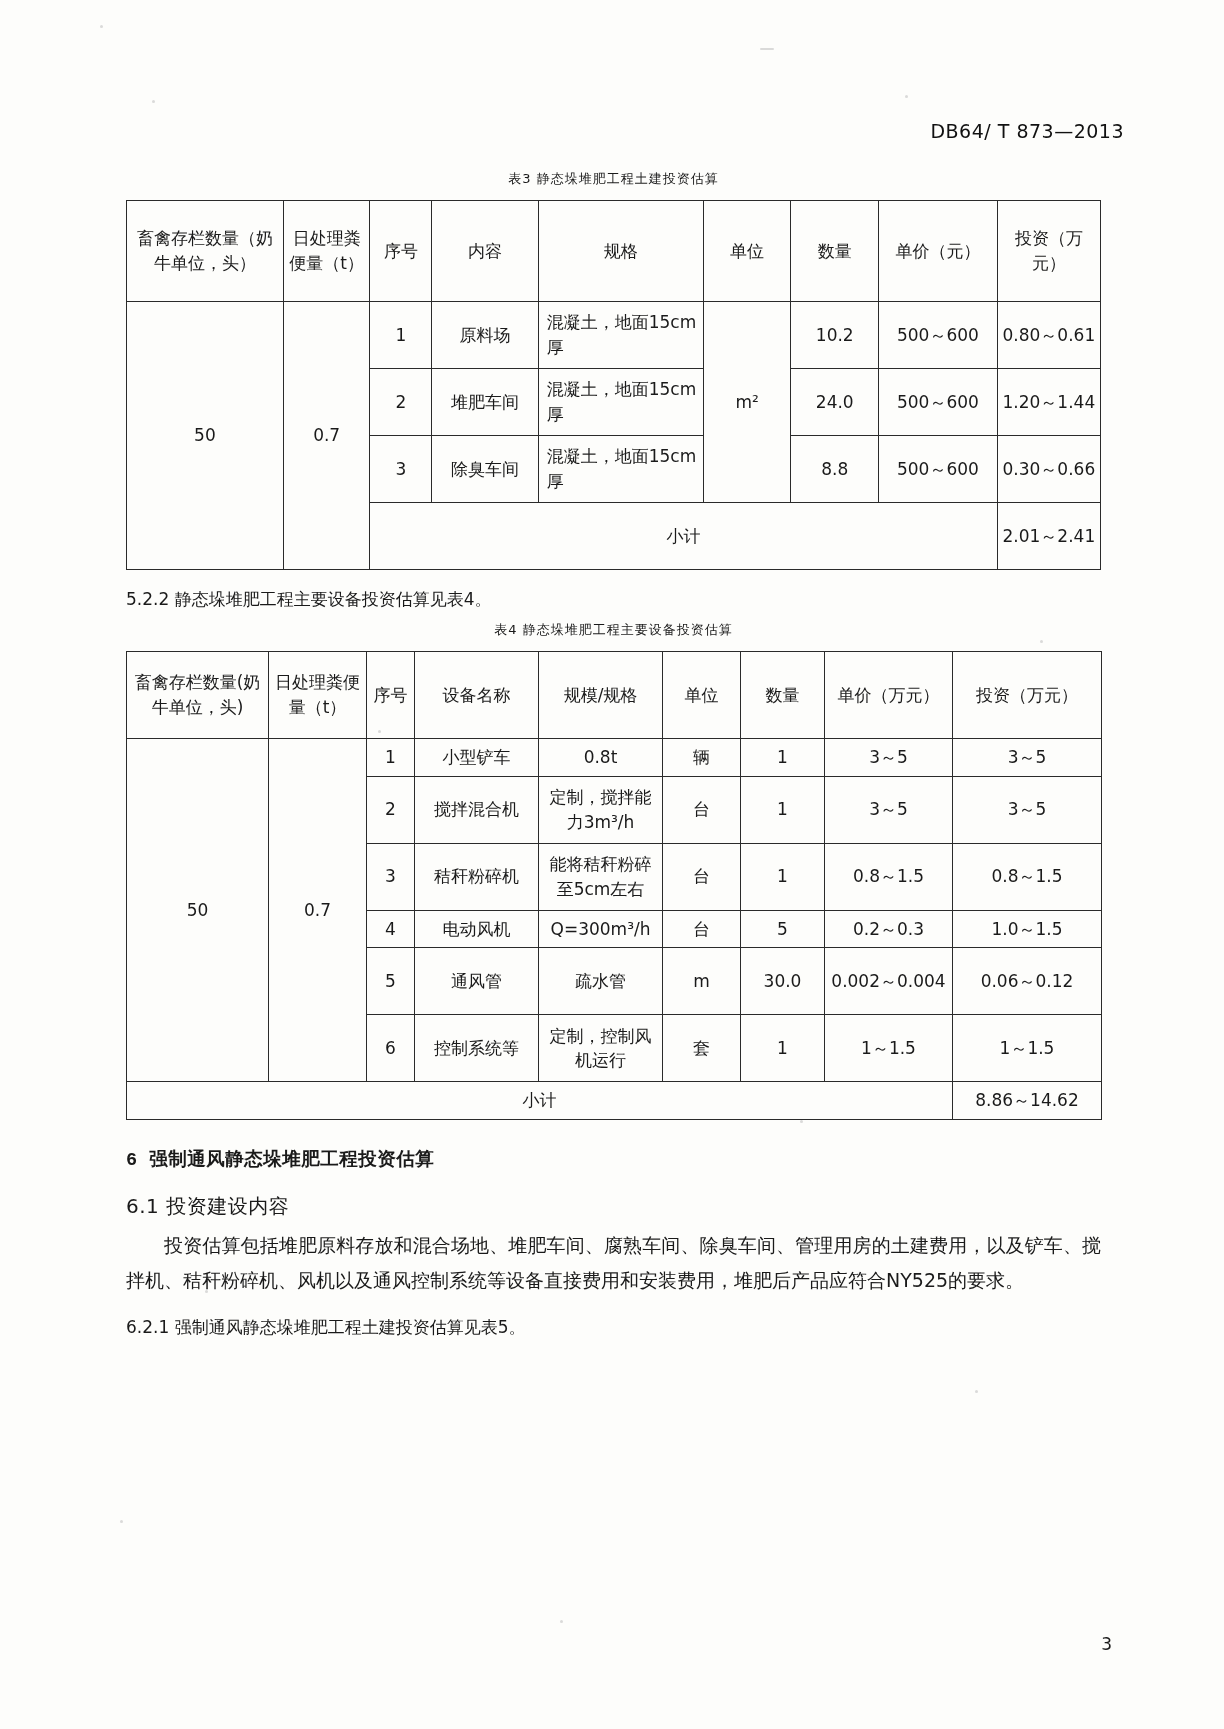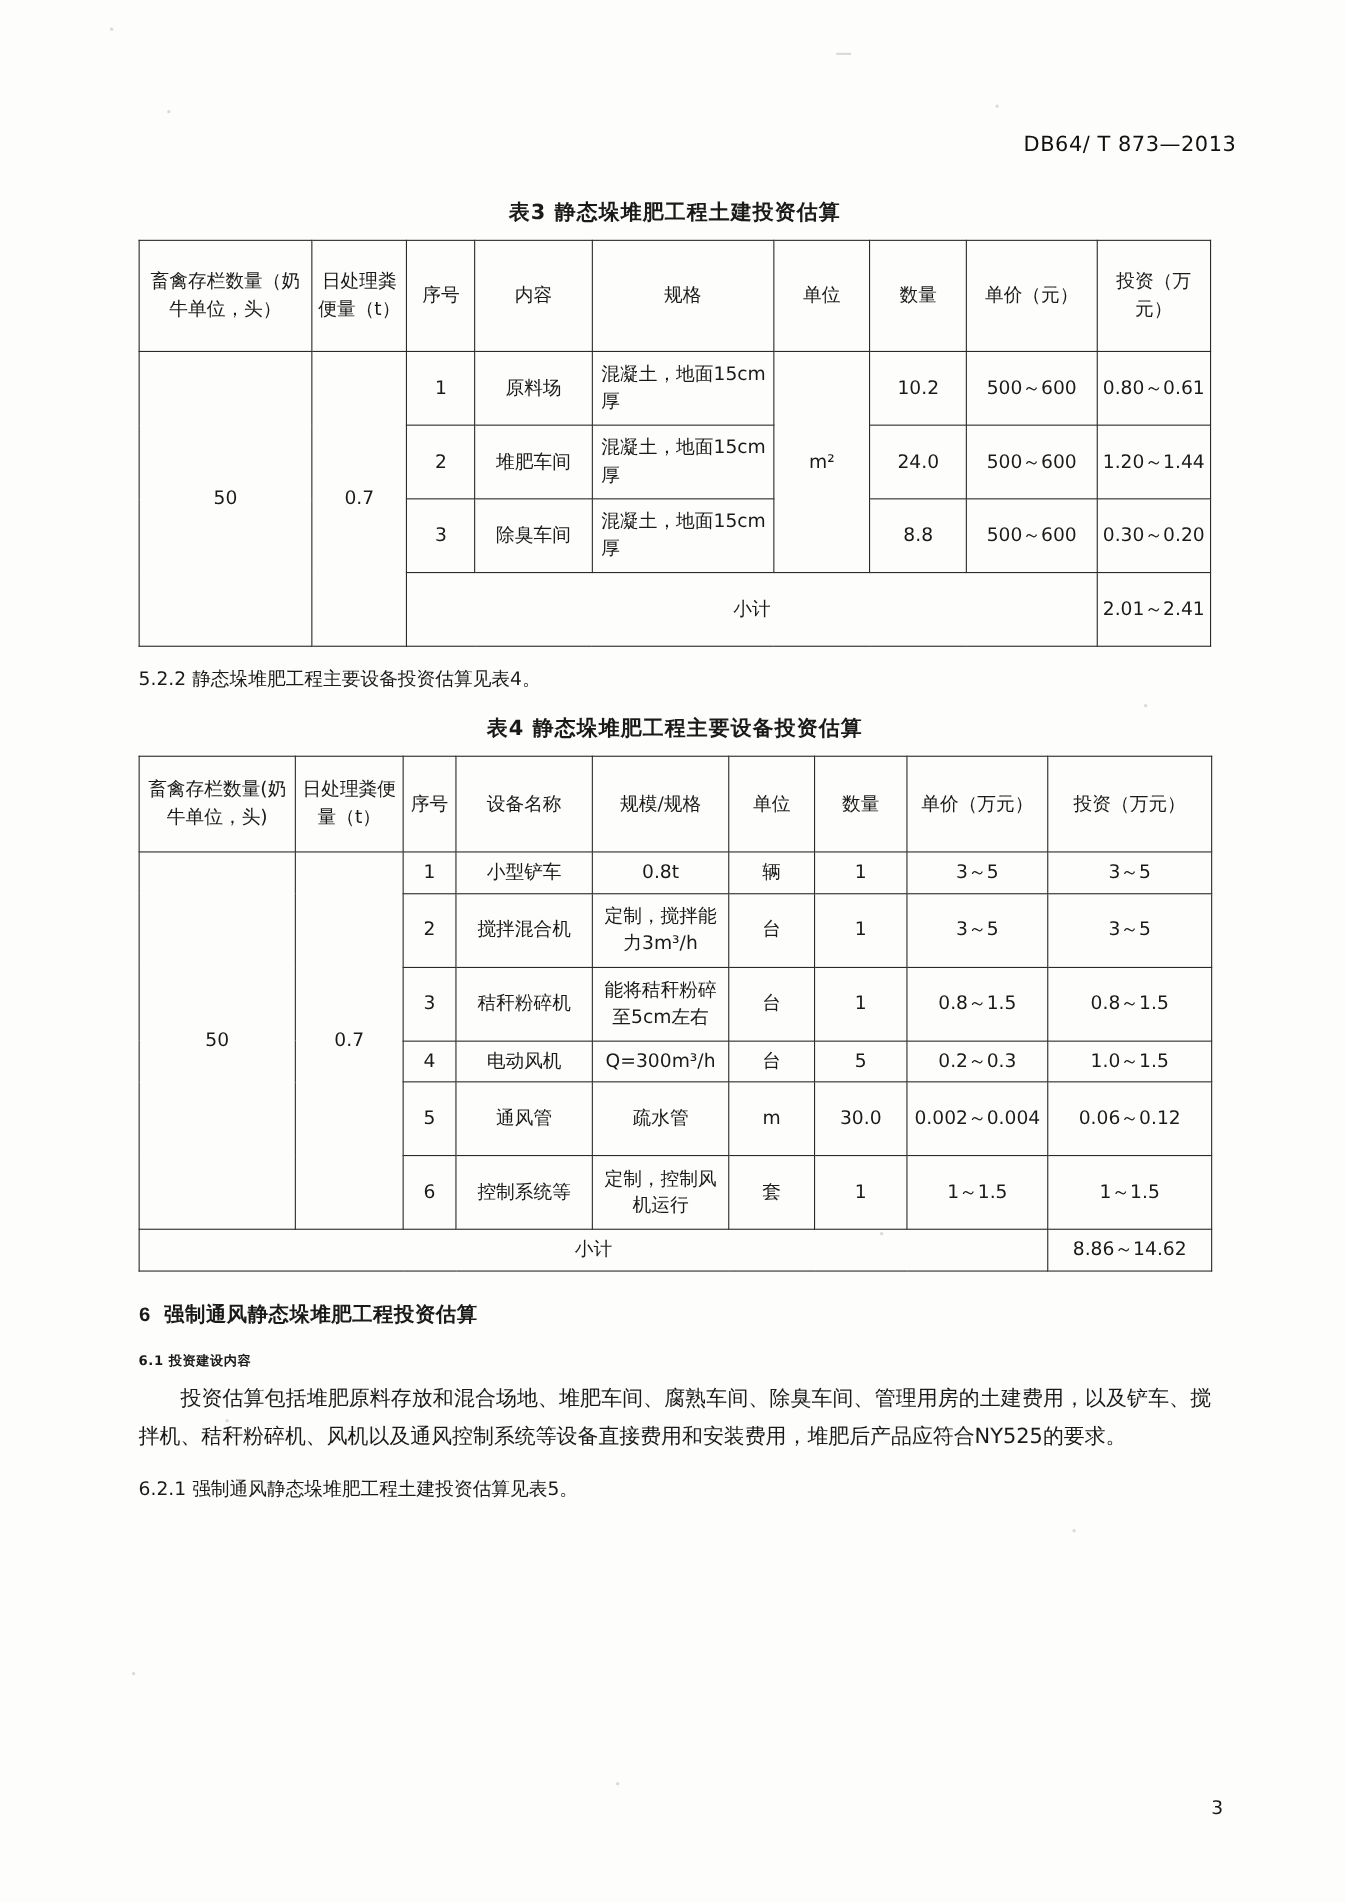--- a/index.html
+++ b/index.html
@@ -39,23 +39,23 @@
     color: #111;
   }
   .content {
     position: absolute;
     left: 126px;
     top: 160px;
     width: 975px;
   }
   .tbl-caption {
     text-align: center;
-    font-size: 19px;
-    font-weight: bold;
-    margin: 20px 0 12px 0;
+    font-size: 13px;
+    font-weight: normal;
+    margin: 10px 0 12px 0;
     letter-spacing: 1px;
   }
   table.doc {
     border-collapse: collapse;
     width: 100%;
     font-size: 17px;
     table-layout: fixed;
     padding-left: 24px;
   }
   table.doc td {
@@ -74,22 +74,22 @@
     margin: 18px 0 8px 0;
   }
   .h1 {
     font-size: 18.5px;
     font-weight: bold;
     margin: 26px 0 10px 0;
     letter-spacing: .5px;
     font-family: Liberation Mono, monospace;
   }
   .h2 {
-    font-size: 12px;
-    font-weight: bold;
+    font-size: 20px;
+    font-weight: normal;
     margin: 22px 0 8px 0;
     letter-spacing: .5px;
   }
   .body-text {
     font-size: 19px;
     line-height: 1.85;
     text-indent: 2em;
     text-align: justify;
     margin: 6px 0;
   }
@@ -165,21 +165,21 @@
           <td>24.0</td>
           <td>500～600</td>
           <td class="two-line">1.20～1.44</td>
         </tr>
         <tr>
           <td class="tall">3</td>
           <td>除臭车间</td>
           <td style="text-align:left;padding-left:8px">混凝土，地面15cm厚</td>
           <td>8.8</td>
           <td>500～600</td>
-          <td class="two-line">0.30～0.20</td>
+          <td class="two-line">0.30～0.66</td>
         </tr>
         <tr>
           <td class="tall" colspan="6">小计</td>
           <td class="two-line">2.01～2.41</td>
         </tr>
       </tbody>
     </table>
 
     <div class="clause">5.2.2   静态垛堆肥工程主要设备投资估算见表4。</div>
 

